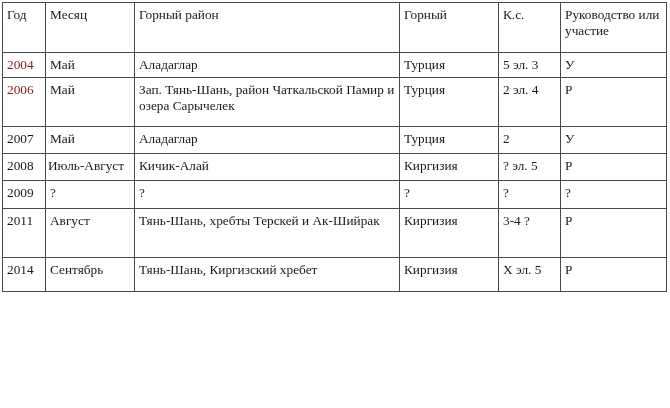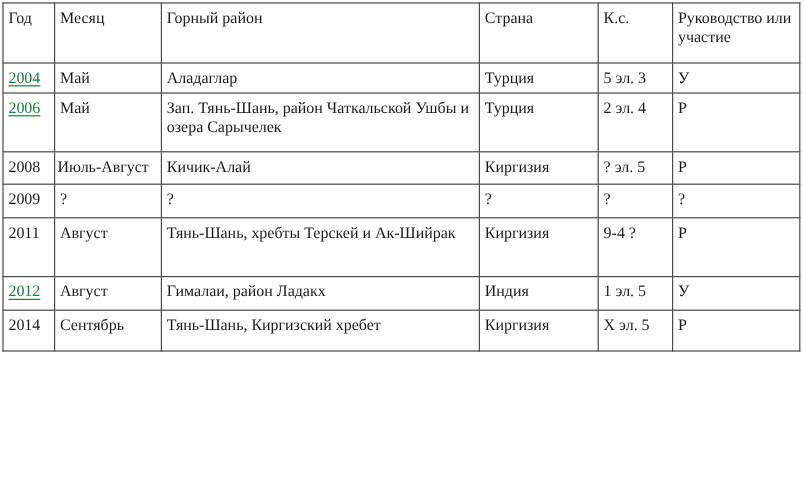--- a/index.html
+++ b/index.html
@@ -40,22 +40,21 @@
     col.c-country { width: 99px; }
     col.c-ks { width: 62px; }
     col.c-role { width: 106px; }
     tr.h-header { height: 50px; }
     tr.h-1 { height: 25px; }
     tr.h-2 { height: 49px; padding-left: 40px; }
     tr.h-1b { height: 27px; }
     tr.h-1c { height: 28px; margin-top: 22px; }
     tr.h-last { height: 34px; }
     a.year-link {
-      color: #15803d;
-      text-decoration: underline;
+      color: #7f1d1d;
       text-underline-offset: 2px;
       cursor: pointer;
     }
   </style>
 </head>
 <body>
 
 <div class="wrap">
   <table>
     <colgroup>
@@ -64,46 +63,54 @@
         <col class="c-region">
         <col class="c-country">
         <col class="c-ks">
         <col class="c-role">
     </colgroup>
     <thead>
       <tr class="h-header">
         <th>Год</th>
         <th>Месяц</th>
         <th>Горный район</th>
-        <th>Страна</th>
+        <th>Горный</th>
         <th>К.с.</th>
         <th>Руководство или участие</th>
       </tr>
     </thead>
     <tbody>
 
       <tr class="h-1">
         <td><a class="year-link">2004</a></td>
         <td>Май</td>
         <td>Аладаглар</td>
         <td>Турция</td>
         <td>5 эл. 3</td>
         <td>У</td>
       </tr>
 
 
       <tr class="h-2">
         <td><a class="year-link">2006</a></td>
         <td>Май</td>
-        <td>Зап. Тянь-Шань, район Чаткальской Ушбы и озера Сарычелек</td>
+        <td>Зап. Тянь-Шань, район Чаткальской Памир и озера Сарычелек</td>
         <td>Турция</td>
         <td>2 эл. 4</td>
         <td>Р</td>
       </tr>
 
+      <tr class="h-1b">
+        <td>2007</td>
+        <td>Май</td>
+        <td>Аладаглар</td>
+        <td>Турция</td>
+        <td>2</td>
+        <td>У</td>
+      </tr>
 
       <tr class="h-1b">
         <td>2008</td>
         <td style="white-space:nowrap;padding-left:2px;padding-right:0;margin-left:40px;">Июль-Август</td>
         <td>Кичик-Алай</td>
         <td>Киргизия</td>
         <td>? эл. 5</td>
         <td>Р</td>
       </tr>
 
@@ -115,32 +122,24 @@
         <td>?</td>
         <td>?</td>
       </tr>
 
 
       <tr class="h-2">
         <td>2011</td>
         <td>Август</td>
         <td>Тянь-Шань, хребты Терскей и Ак-Шийрак</td>
         <td>Киргизия</td>
-        <td>9-4 ?</td>
+        <td>3-4 ?</td>
         <td>Р</td>
       </tr>
 
-      <tr class="h-1c">
-        <td><a class="year-link">2012</a></td>
-        <td>Август</td>
-        <td>Гималаи, район Ладакх</td>
-        <td>Индия</td>
-        <td>1 эл. 5</td>
-        <td>У</td>
-      </tr>
 
 
       <tr class="h-last">
         <td>2014</td>
         <td>Сентябрь</td>
         <td>Тянь-Шань, Киргизский хребет</td>
         <td>Киргизия</td>
         <td>Х эл. 5</td>
         <td>Р</td>
       </tr>

